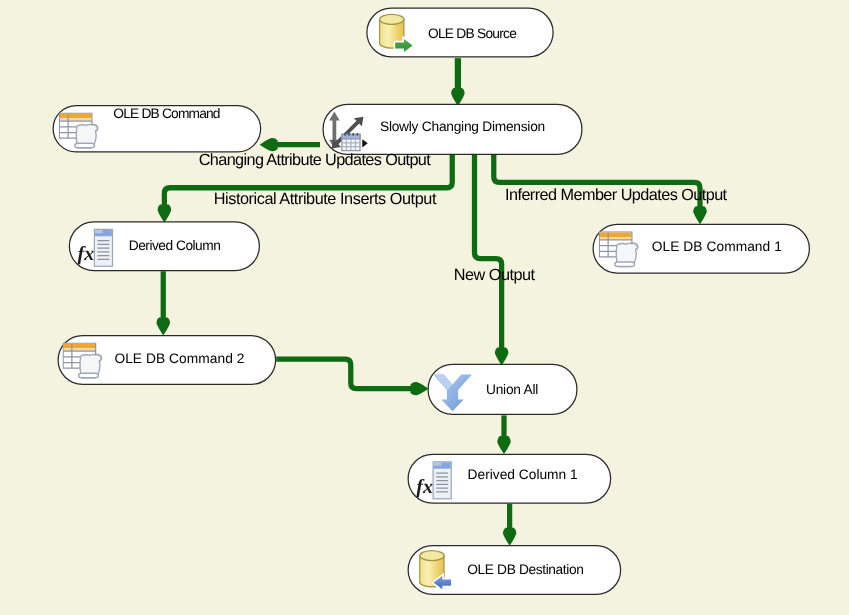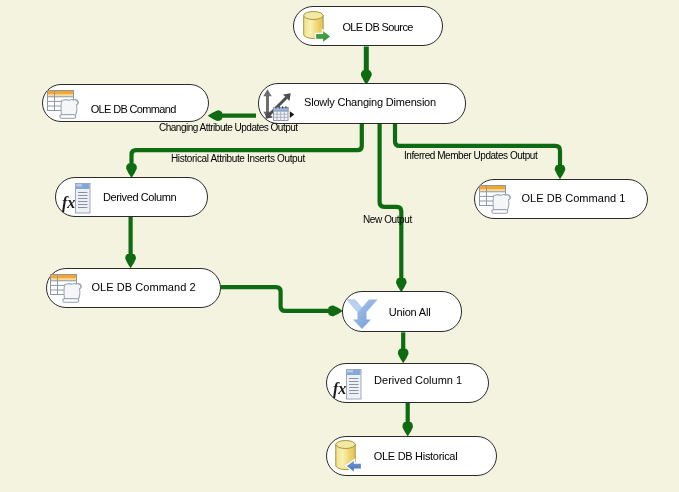--- a/index.html
+++ b/index.html
@@ -3,21 +3,21 @@
 <meta charset="utf-8">
 <style>
 html,body{margin:0;padding:0;}
 body{width:679px;height:492px;background:#F3F3DF;position:relative;overflow:hidden;
      font-family:"Liberation Sans",sans-serif;}
 .box{position:absolute;box-sizing:border-box;background:#fff;border:1.2px solid #2a2a2a;
      border-radius:20px;z-index:2;}
 .box .lbl{position:absolute;font-size:11px;line-height:11px;color:#000;white-space:nowrap;}
 .box svg.icon{position:absolute;}
 #wires{position:absolute;left:0;top:0;z-index:1;}
-.alabel{position:absolute;font-size:10px;line-height:11px;color:#000;white-space:nowrap;z-index:3;}
+.alabel{position:absolute;font-size:13px;line-height:11px;color:#000;white-space:nowrap;z-index:3;}
 </style>
 </head>
 <body>
 <svg id="wires" width="679" height="492" viewBox="0 0 679 492">
   <defs>
     <path id="ah" d="M0 0 Q-3.8 -5.5 -5.3 -9.5 Q-5.7 -12.3 -3.4 -14.4 L3.4 -14.4 Q5.7 -12.3 5.3 -9.5 Q3.8 -5.5 0 0 Z"></path>
   </defs>
   <g stroke="#0F6B11" fill="none">
     <path stroke-width="5" d="M366.3 46.5 V72"></path>
     <path stroke-width="4.2" d="M256 115.7 H221"></path>
@@ -68,21 +68,21 @@
     <g id="tblscroll">
       <rect x="0.5" y="0.5" width="26" height="20" fill="#fff" stroke="#8D97A5" stroke-width="1"></rect>
       <rect x="1" y="1" width="25" height="3.6" fill="#F3A72E"></rect>
       <rect x="1" y="4.6" width="25" height="2.2" fill="#F4D9A0"></rect>
       <path d="M7.5 1 V20.5 M0.5 6.8 H26.5 M0.5 11.4 H19 M0.5 16 H16" stroke="#8D97A5" stroke-width="1" fill="none"></path>
       <path d="M14.5 11 C16.5 9.6 20 9.5 21.8 10.3 C24 9.2 28 9.1 29.9 10.5 C31.6 11.9 31.3 14.2 29.5 15 C30.3 18.5 29.6 23 28 26.2 C27.6 27.2 26.8 28 25.6 28.2 L15.5 28.2 C13.8 23.5 13.8 16.5 14.5 11 Z" fill="#F5F6F8" stroke="#A0A8B6" stroke-width="1.1"></path>
       <path d="M25.5 10.2 C27.5 9.2 30 9.5 30.9 11 C31.8 12.6 31 14.3 29.2 14.8" fill="none" stroke="#A0A8B6" stroke-width="1.1"></path>
       <path d="M15.5 24.6 h10.5 c1.5 0 2.7 0.8 2.7 1.8 s-1.2 1.8 -2.7 1.8 h-10.5 c-1.5 0 -2.7 -0.8 -2.7 -1.8 s1.2 -1.8 2.7 -1.8 Z" fill="#fff" stroke="#A0A8B6" stroke-width="1.1"></path>
     </g>
   </svg>
-  <span class="lbl" style="left:47.7px;top:19px;letter-spacing:-0.65px;">OLE DB Command</span>
+  <span class="lbl" style="left:47.7px;top:1px;letter-spacing:-0.65px;">OLE DB Command</span>
 </div>
 
 <div class="box" style="left:257.5px;top:82.5px;width:208px;height:41.5px;padding-left:35px;">
   <svg class="icon" style="left:3px;top:4px;" width="36" height="36" viewBox="0 0 36 36">
     <g stroke="#6E6E6E" stroke-width="3" fill="none">
       <path d="M5.5 6.5 V25.5"></path>
     </g>
     <path d="M5.5 1.2 L9.7 8.3 H1.3 Z" fill="#6E6E6E"></path>
     <path d="M5.5 30.8 L9.7 23.7 H1.3 Z" fill="#6E6E6E"></path>
     <path d="M7.5 26.5 L24.5 9.5" stroke="#4E4E4E" stroke-width="3" fill="none"></path>
@@ -153,19 +153,19 @@
     <defs>
       <linearGradient id="barw" x1="0" y1="0" x2="0" y2="1">
         <stop offset="0" stop-color="#7FA2DD"></stop>
           <stop offset="1" stop-color="#3E69B8"></stop>
       </linearGradient>
     </defs>
     <path d="M1.8 4.5 v21 a9.7 4 0 0 0 19.4 0 v-21 Z" fill="url(#cyl)" stroke="#A8953F" stroke-width="1"></path>
     <ellipse cx="11.5" cy="4.5" rx="9.7" ry="4" fill="#F2E9A3" stroke="#A8953F" stroke-width="1"></ellipse>
     <path d="M27.5 23 h-7 v-3.5 l-8.7 6.6 8.7 6.6 v-3.5 h7 Z" fill="url(#barw)" stroke="#fff" stroke-width="1.3"></path>
   </svg>
-  <span class="lbl" style="left:47.3px;top:13.5px;letter-spacing:-0.3px;">OLE DB Historical</span>
+  <span class="lbl" style="left:47.3px;top:13.5px;letter-spacing:-0.3px;">OLE DB Destination</span>
 </div>
 
 <div class="alabel" style="left:159px;top:121.5px;letter-spacing:-0.5px;">Changing Attribute Updates Output</div>
 <div class="alabel" style="left:171px;top:153.1px;letter-spacing:-0.35px;">Historical Attribute Inserts Output</div>
 <div class="alabel" style="left:404px;top:149.6px;letter-spacing:-0.45px;">Inferred Member Updates Output</div>
 <div class="alabel" style="left:363px;top:213.8px;letter-spacing:-0.4px;">New Output</div>
 
 </body></html>

